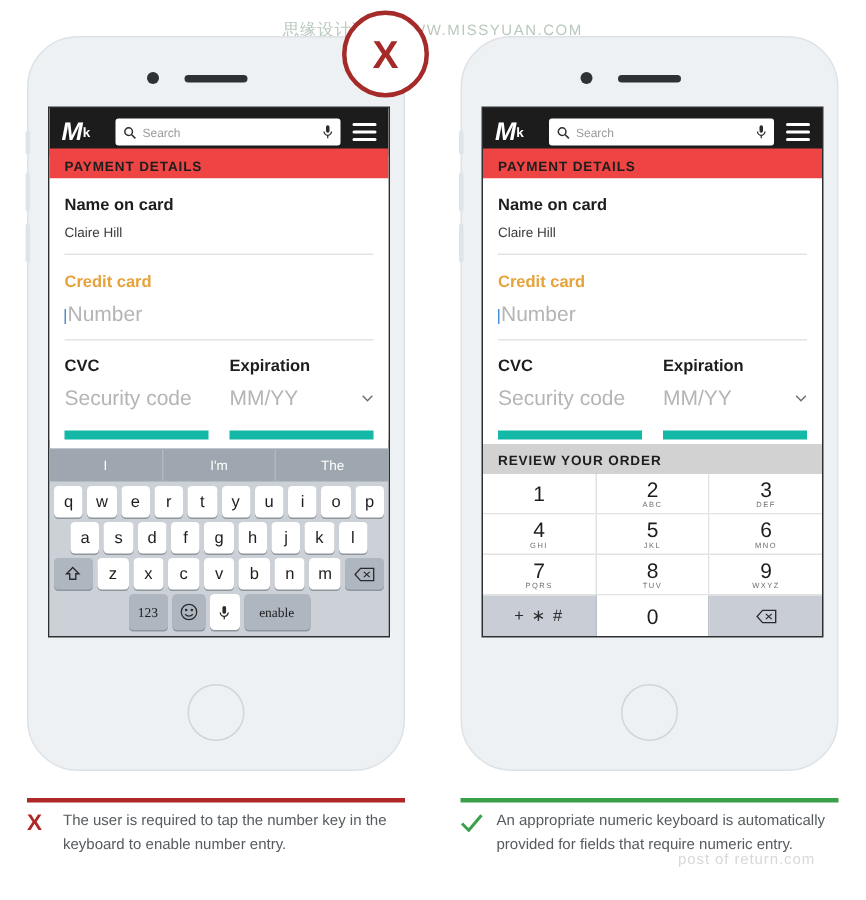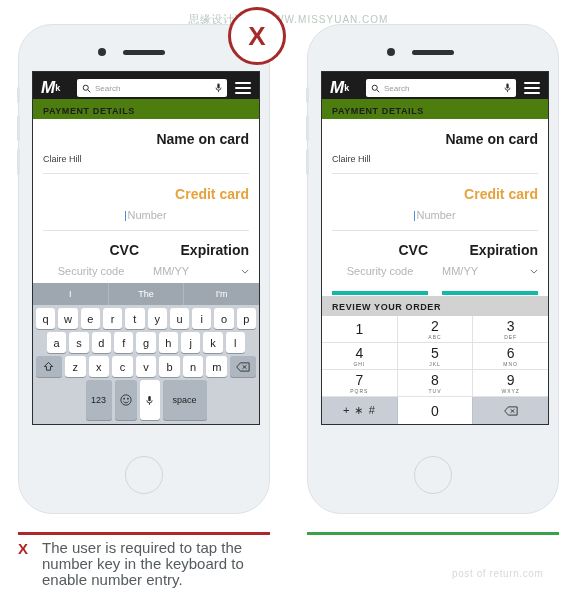--- a/index.html
+++ b/index.html
@@ -75,35 +75,35 @@
     display:flex;align-items:center;padding:0 5px;box-sizing:border-box;
   }
   .searchbox .sicon{width:9px;height:9px;flex:0 0 auto;}
   .searchbox .sph{flex:1;font-size:8px;color:#9a9a9a;margin-left:4px;white-space:nowrap;}
   .searchbox .micon{width:7px;height:10px;flex:0 0 auto;}
   .hamb{width:16px;display:flex;flex-direction:column;gap:3px;flex:0 0 auto;}
   .hamb i{display:block;height:2px;background:#fff;border-radius:1px;}
 
   
   .sec-head{
-    background:#4d7c0f;color:#1d1d1d;font-weight:bold;font-size:9px;
+    background:#ef4444;color:#1d1d1d;font-weight:bold;font-size:9px;
     letter-spacing:.6px;padding:4px 10px 3px;box-sizing:border-box;
   }
   .sec-head.clipped-top{margin-top:-5px;padding-top:7px;}
   .form{padding:0 10px;background:#fff;}
   .field{border-bottom:1px solid #e3e3e3;padding:12px 0 9px;}
   .field:last-child{border-bottom:none;}
-  .flabel{font-size:14px;font-weight:bold;color:#1d1d1d;margin-bottom:7px;text-align:right;}
+  .flabel{font-size:11px;font-weight:bold;color:#1d1d1d;margin-bottom:7px;}
   .flabel.accent{color:#e6a33c;font-weight:bold;}
   .fvalue{font-size:9px;color:#3a3a3a;}
-  .fplace{font-size:11px;color:#b5b5b5;text-align:center;}
+  .fplace{font-size:14px;color:#b5b5b5;}
   .caret{display:inline-block;width:1px;height:10px;background:#4a90d9;
     vertical-align:-2px;margin-right:1px;}
   .row2{display:flex;}
-  .row2 .col{flex:1;border-bottom:4px solid #14b8a6;padding:11px 0 14px;}
+  .row2 .col{flex:1;border-bottom:6px solid #14b8a6;padding:11px 0 14px;}
   .row2 .col:first-child{margin-right:14px;}
   .selectrow{display:flex;align-items:center;justify-content:space-between;}
   .chev{width:8px;height:5px;flex:0 0 auto;}
 
   .review-band{
     background:#d2d2d2;height:20px;box-sizing:border-box;
     padding:6px 10px 0;overflow:hidden;
   }
   .review-band .rtxt{font-size:9px;font-weight:bold;color:#1d1d1d;letter-spacing:.6px;}
 
@@ -117,21 +117,21 @@
   .suggest .sg:last-child{border-right:none;}
   .krow{display:flex;justify-content:center;gap:3px;padding:3px 3px 0;}
   .key{
     background:#ffffff;border-radius:3px;height:21px;flex:1;
     display:flex;align-items:center;justify-content:center;
     font-size:11px;color:#1d1d1d;box-shadow:0 1px 0 #8f959c;
   }
   .krow.r2{padding-left:14px;padding-right:14px;}
   .krow.r3 .key.mod{background:#aeb6bf;flex:0 0 26px;}
   .krow.r4{padding-bottom:4px;}
-  .krow.r4 .key{height:40px;font-size:9px;}
+  .krow.r4 .key{height:24px;font-size:9px;font-family:Liberation Serif, serif;}
   .k123{background:#aeb6bf;flex:0 0 26px;font-size:8px;}
   .kemoji{background:#aeb6bf;flex:0 0 22px;}
   .kmic{background:#ffffff;flex:0 0 20px;}
   .kspace{flex:1;}
   .kreturn{background:#aeb6bf;flex:0 0 44px;}
 
   
   .numpad{position:absolute;left:0;bottom:0;width:100%;background:#ffffff;}
   .nrow{display:flex;}
   .nkey{
@@ -148,21 +148,21 @@
   .nsym{font-size:11px;color:#2b2b2b;letter-spacing:1px;}
 
   
   .rule{position:absolute;left:18px;top:532px;width:252px;height:3px;}
   .rule.bad{background:#b02727;}
   .rule.good{background:#3aa14b;}
   .caption{position:absolute;left:18px;top:540px;width:256px;display:flex;}
   .cap-mark{flex:0 0 24px;font-size:15px;font-weight:bold;line-height:17px;}
   .cap-mark.bad{color:#b02727;}
   .cap-mark.good{color:#3aa14b;display:flex;align-items:flex-start;padding-top:2px;}
-  .cap-text{font-size:15px;color:#555b5e;line-height:16px;}
+  .cap-text{font-size:10px;color:#555b5e;line-height:16px;}
 </style>
 </head>
 <body>
 
 <div class="stage">
 
   <div class="watermark">
     <span>思缘设计论坛</span><span class="wm-url">WWW.MISSYUAN.COM</span>
   </div>
 
@@ -229,22 +229,22 @@
                   <polyline points="1,1 5,5 9,1" fill="none" stroke="#6d6d6d" stroke-width="1.2"></polyline>
                 </svg>
               </div>
             </div>
           </div>
         </div>
 
         <div class="kb">
           <div class="suggest">
             <div class="sg">I</div>
+            <div class="sg">I'm</div>
             <div class="sg">The</div>
-            <div class="sg">I'm</div>
           </div>
 
           <div class="krow r1">
             <div class="key">q</div>
             <div class="key">w</div>
             <div class="key">e</div>
             <div class="key">r</div>
             <div class="key">t</div>
             <div class="key">y</div>
             <div class="key">u</div>
@@ -297,21 +297,21 @@
                 <path d="M4 8.6a3.6 3.6 0 0 0 6 0" fill="none" stroke="#2b2b2b" stroke-width="1"></path>
               </svg>
             </div>
             <div class="key kmic">
               <svg viewBox="0 0 8 12" width="7" height="11">
                 <rect x="2.6" y="0.8" width="2.8" height="6" rx="1.4" fill="#2b2b2b"></rect>
                 <path d="M1 5.8a3 3 0 0 0 6 0" fill="none" stroke="#2b2b2b" stroke-width="1"></path>
                 <line x1="4" y1="8.8" x2="4" y2="11" stroke="#2b2b2b" stroke-width="1"></line>
               </svg>
             </div>
-            <div class="key kreturn">space</div>
+            <div class="key kreturn">enable</div>
           </div>
         </div>
 
       </div>
       <div class="homebtn"></div>
     </div>
 
     <div class="rule bad"></div>
     <div class="caption">
       <div class="cap-mark bad">X</div>
@@ -447,17 +447,25 @@
               </svg>
             </div>
           </div>
         </div>
 
       </div>
       <div class="homebtn"></div>
     </div>
 
     <div class="rule good"></div>
+    <div class="caption">
+      <div class="cap-mark good">
+        <svg width="15" height="13" viewBox="0 0 15 13">
+          <polyline points="1,7 5.5,11.5 14,1.5" fill="none" stroke="#3aa14b" stroke-width="2"></polyline>
+        </svg>
+      </div>
+      <div class="cap-text">An appropriate numeric keyboard is automatically provided for fields that require numeric entry.</div>
+    </div>
   </div>
 
   <div class="wm-low">post of return.com</div>
 
 </div>
 
 </body></html>

